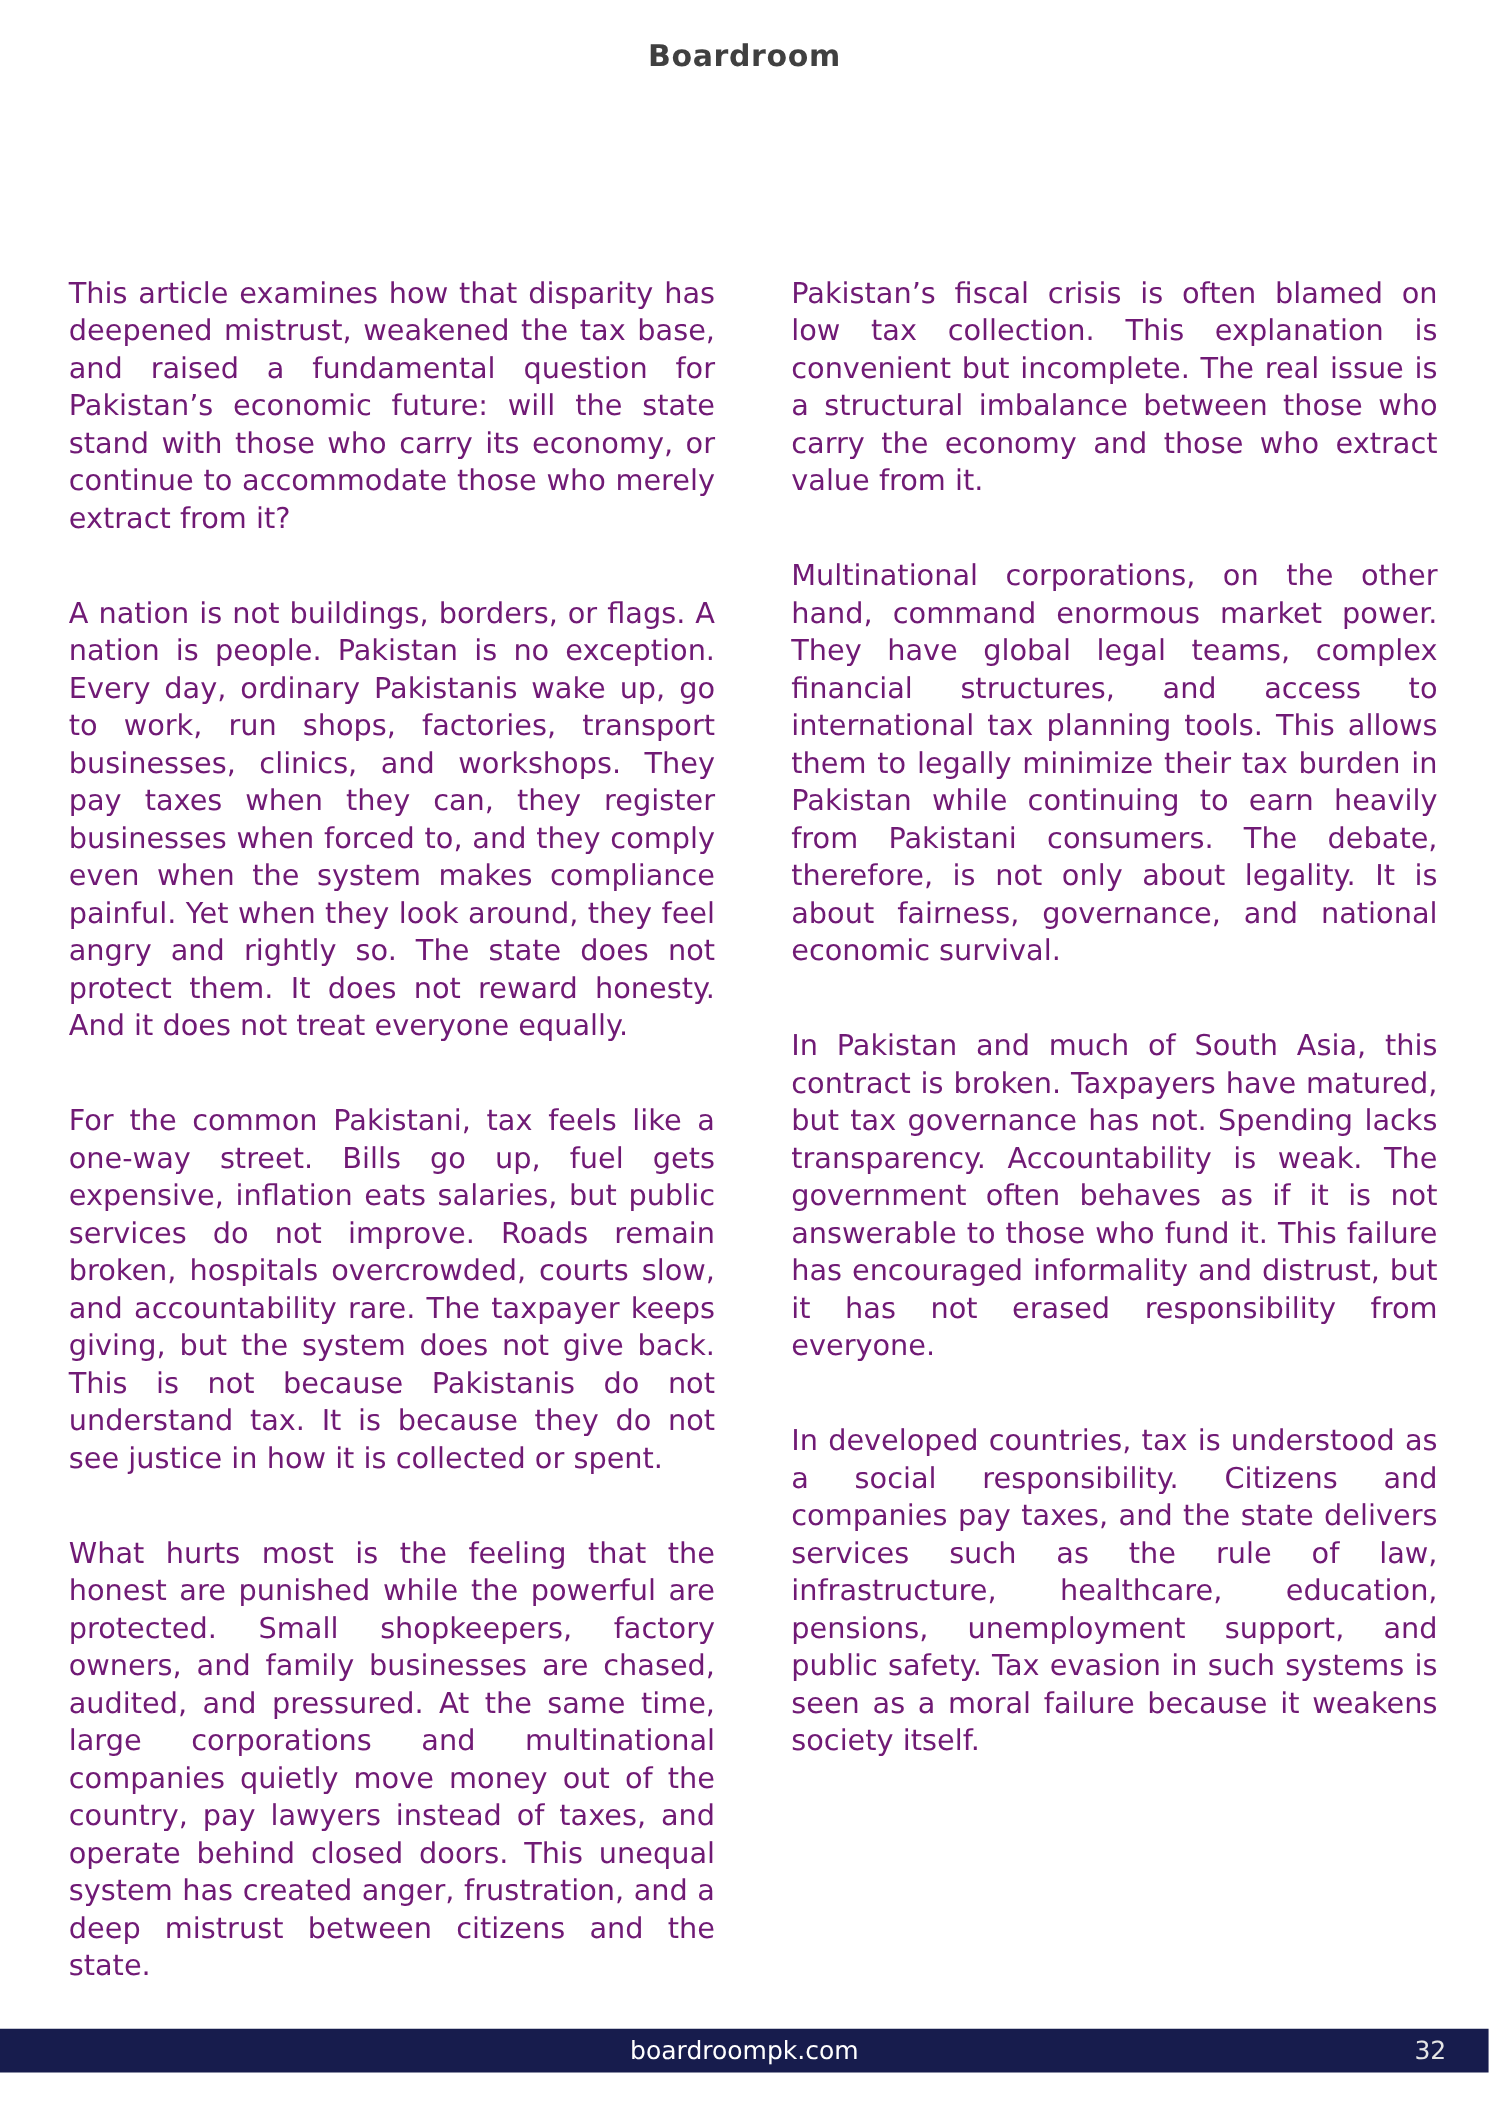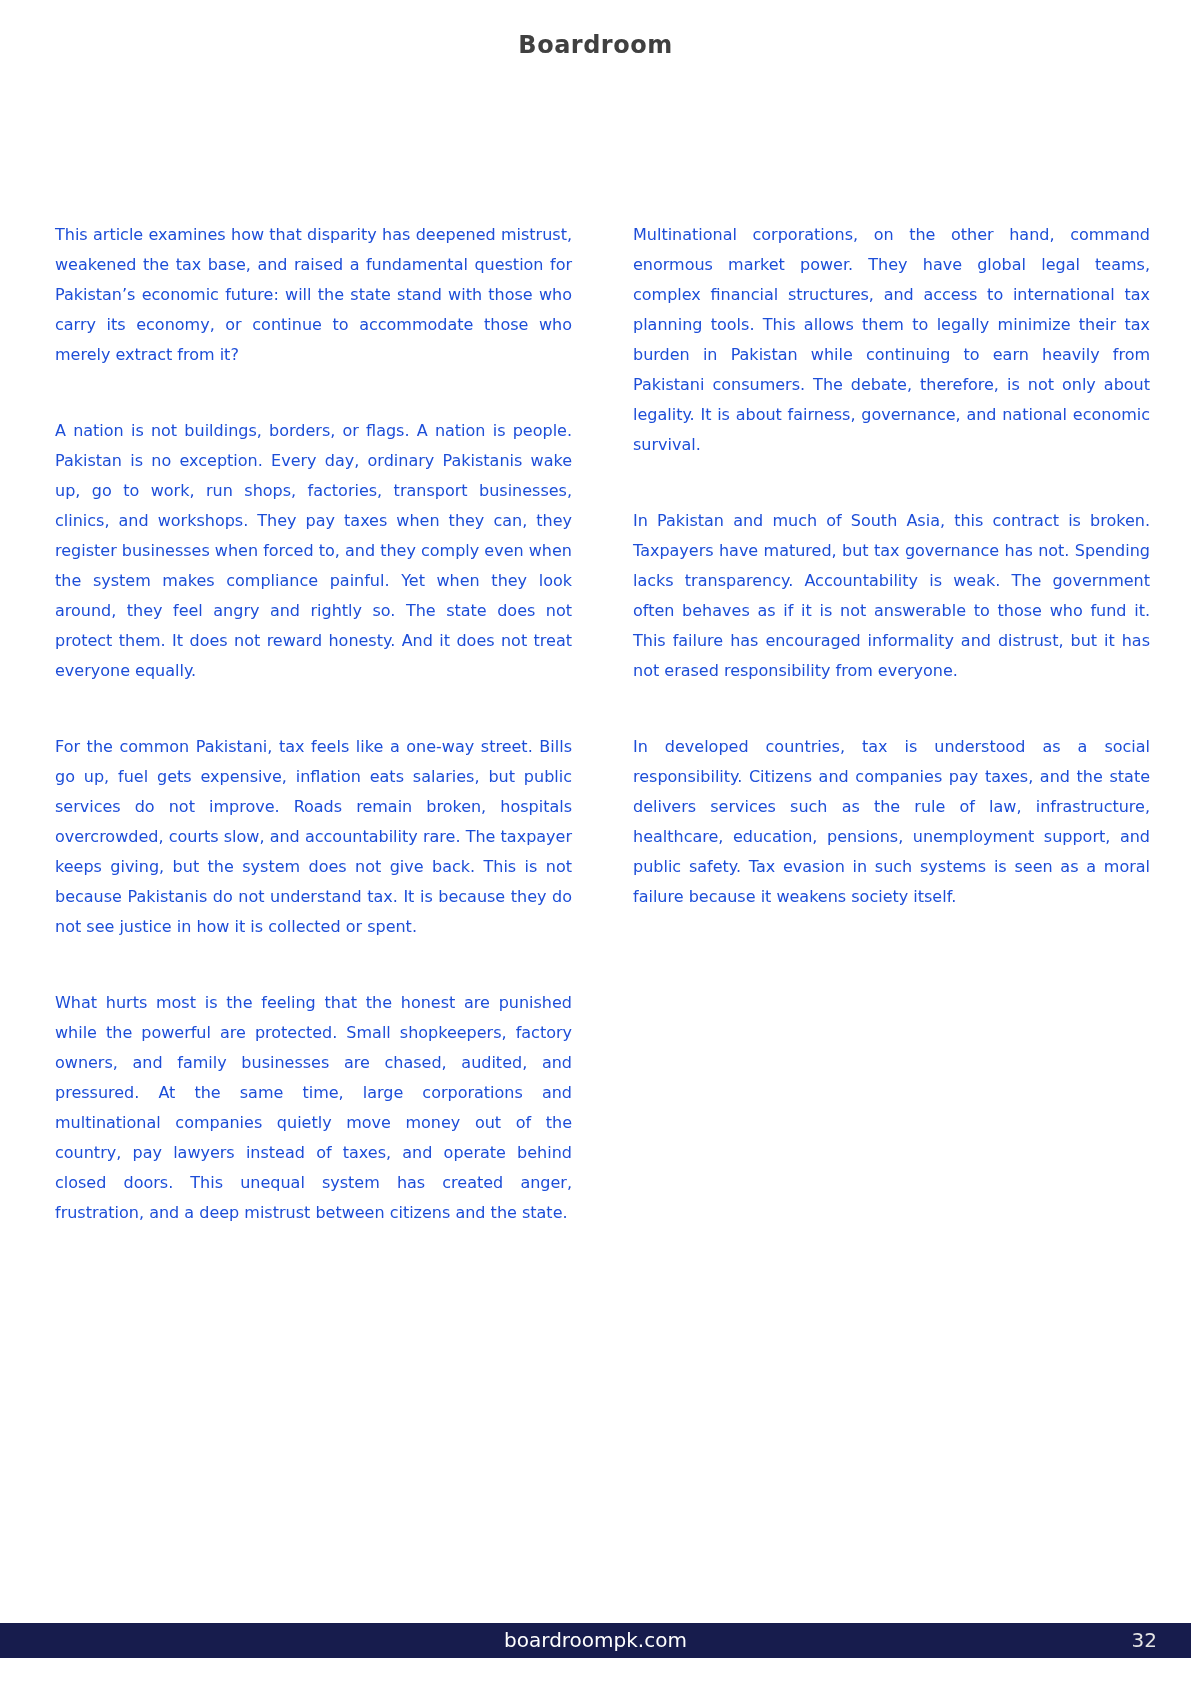--- a/index.html
+++ b/index.html
@@ -35,23 +35,23 @@
     width: 1095px;
     display: flex;
     gap: 61px;
   }
   .column {
     width: 517px;
     flex: 0 0 517px;
   }
   .para {
     margin: 0 0 46px 0;
-    font-size: 16px;
+    font-size: 23px;
     line-height: 30px;
-    color: #1d4ed8;
+    color: #701a75;
     text-align: justify;
     text-justify: inter-word;
   }
   .footer-bar {
     position: absolute;
     left: 0;
     top: 1623px;
     width: 100%;
     height: 35px;
     background: #171c4d;
@@ -87,20 +87,21 @@
   <div class="content">
 
     <div class="column">
       <p class="para">This article examines how that disparity has deepened mistrust, weakened the tax base, and raised a fundamental question for Pakistan’s economic future: will the state stand with those who carry its economy, or continue to accommodate those who merely extract from it?</p>
       <p class="para">A nation is not buildings, borders, or flags. A nation is people. Pakistan is no exception. Every day, ordinary Pakistanis wake up, go to work, run shops, factories, transport businesses, clinics, and workshops. They pay taxes when they can, they register businesses when forced to, and they comply even when the system makes compliance painful. Yet when they look around, they feel angry and rightly so. The state does not protect them. It does not reward honesty. And it does not treat everyone equally.</p>
       <p class="para">For the common Pakistani, tax feels like a one-way street. Bills go up, fuel gets expensive, inflation eats salaries, but public services do not improve. Roads remain broken, hospitals overcrowded, courts slow, and accountability rare. The taxpayer keeps giving, but the system does not give back. This is not because Pakistanis do not understand tax. It is because they do not see justice in how it is collected or spent.</p>
       <p class="para">What hurts most is the feeling that the honest are punished while the powerful are protected. Small shopkeepers, factory owners, and family businesses are chased, audited, and pressured. At the same time, large corporations and multinational companies quietly move money out of the country, pay lawyers instead of taxes, and operate behind closed doors. This unequal system has created anger, frustration, and a deep mistrust between citizens and the state.</p>
     </div>
 
     <div class="column">
+      <p class="para">Pakistan’s fiscal crisis is often blamed on low tax collection. This explanation is convenient but incomplete. The real issue is a structural imbalance between those who carry the economy and those who extract value from it.</p>
       <p class="para">Multinational corporations, on the other hand, command enormous market power. They have global legal teams, complex financial structures, and access to international tax planning tools. This allows them to legally minimize their tax burden in Pakistan while continuing to earn heavily from Pakistani consumers. The debate, therefore, is not only about legality. It is about fairness, governance, and national economic survival.</p>
       <p class="para">In Pakistan and much of South Asia, this contract is broken. Taxpayers have matured, but tax governance has not. Spending lacks transparency. Accountability is weak. The government often behaves as if it is not answerable to those who fund it. This failure has encouraged informality and distrust, but it has not erased responsibility from everyone.</p>
       <p class="para">In developed countries, tax is understood as a social responsibility. Citizens and companies pay taxes, and the state delivers services such as the rule of law, infrastructure, healthcare, education, pensions, unemployment support, and public safety. Tax evasion in such systems is seen as a moral failure because it weakens society itself.</p>
     </div>
 
   </div>
 
   <div class="footer-bar">
     <div class="footer-site">boardroompk.com</div>
     <div class="footer-page-number">32</div>

